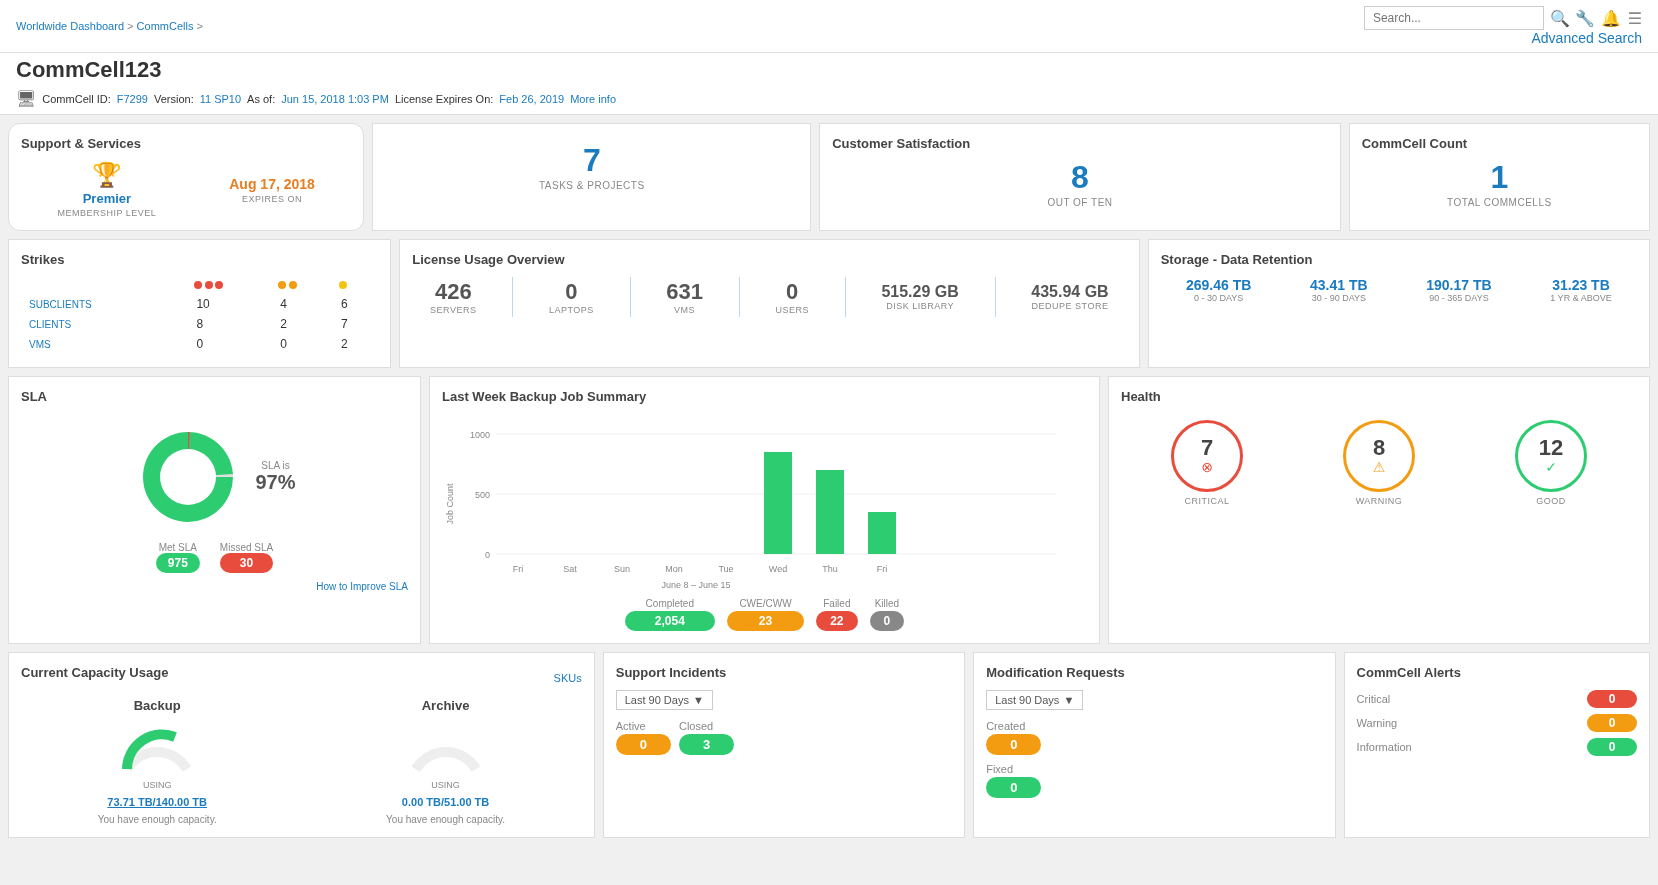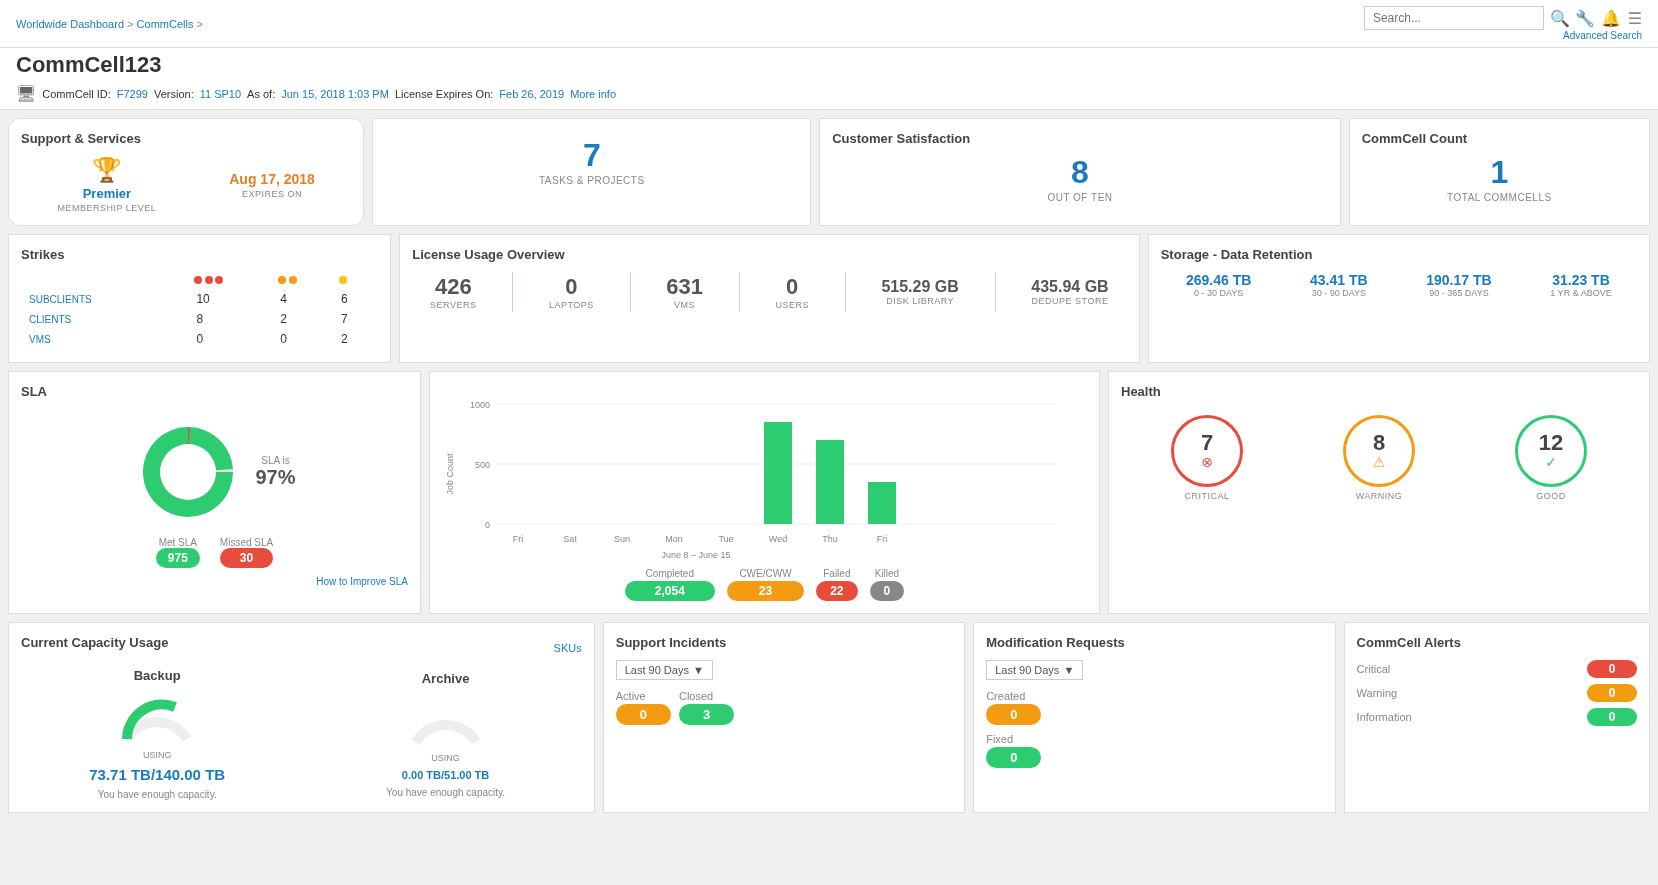--- a/index.html
+++ b/index.html
@@ -7,21 +7,21 @@
 
     
     .header { background: #fff; border-bottom: 1px solid #ddd; padding: 6px 16px; display: flex; align-items: center; justify-content: space-between; }
     .breadcrumb { font-size: 11px; color: #888; }
     .breadcrumb a { color: #1a7bbf; text-decoration: none; }
     .title-row { display: flex; align-items: center; justify-content: space-between; padding: 4px 16px 2px 16px; background: #fff; }
     .page-title { font-size: 22px; font-weight: bold; color: #333; }
     .header-icons { display: flex; align-items: center; gap: 12px; }
     .search-box { border: 1px solid #ccc; padding: 4px 8px; width: 180px; font-size: 12px; color: #999; }
     .icon-btn { background: none; border: none; cursor: pointer; font-size: 16px; color: #888; }
-    .advanced-search { font-size: 10px; color: #1a7bbf; text-align: right; cursor: pointer; }
+    .advanced-search { font-size: 14px; color: #1a7bbf; text-align: right; cursor: pointer; }
 
     
     .sub-header { background: #fff; padding: 4px 16px 6px 16px; font-size: 11px; color: #666; border-bottom: 1px solid #ddd; display: flex; align-items: center; gap: 6px; }
     .sub-header .label { color: #333; }
     .sub-header .value { color: #1a7bbf; }
 
     
     .dashboard { padding: 8px; display: flex; flex-direction: column; gap: 8px; }
 
     
@@ -346,20 +346,21 @@
           <div style="text-align:center;">
             <div class="badge-label">Missed SLA</div>
             <div class="badge badge-red">30</div>
           </div>
         </div>
         <div class="sla-link">How to Improve SLA</div>
       </div>
     </div>
 
     <div class="card card-backup">
+      <div class="card-title">Last Week Backup Job Summary</div>
       <div style="display:flex;gap:8px;height:180px;">
 
         <div style="display:flex;align-items:center;justify-content:center;width:16px;">
           <div style="transform:rotate(-90deg);font-size:9px;color:#888;white-space:nowrap;">Job Count</div>
         </div>
 
         <svg width="100%" height="180" style="flex:1;">
 
           <line x1="30" y1="20" x2="95%" y2="20" stroke="#eee" stroke-width="1"></line>
           <line x1="30" y1="80" x2="95%" y2="80" stroke="#eee" stroke-width="1"></line>
@@ -449,21 +450,21 @@
       </div>
       <div class="capacity-body">
 
         <div style="display:flex;flex-direction:column;align-items:center;gap:6px;flex:1;">
           <div style="font-size:13px;font-weight:bold;color:#444;">Backup</div>
           <svg width="80" height="55" viewBox="0 0 80 55">
             <path d="M10,50 A35,35 0 0,1 70,50" stroke="#eee" stroke-width="10" fill="none"></path>
             <path d="M10,50 A35,35 0 0,1 58,18" stroke="#2ecc71" stroke-width="10" fill="none"></path>
           </svg>
           <div style="font-size:9px;color:#888;text-transform:uppercase;">USING</div>
-          <div style="font-size:15px;color:#1a7bbf;font-weight:bold;">73.71 TB/140.00 TB</div>
+          <div style="font-size:11px;color:#1a7bbf;font-weight:bold;text-decoration:underline;">73.71 TB/140.00 TB</div>
           <div style="font-size:10px;color:#888;">You have enough capacity.</div>
         </div>
 
         <div style="display:flex;flex-direction:column;align-items:center;gap:6px;flex:1;">
           <div style="font-size:13px;font-weight:bold;color:#444;">Archive</div>
           <svg width="80" height="55" viewBox="0 0 80 55">
             <path d="M10,50 A35,35 0 0,1 70,50" stroke="#eee" stroke-width="10" fill="none"></path>
             <path d="M10,50 A35,35 0 0,1 10.1,49.9" stroke="#ccc" stroke-width="10" fill="none"></path>
           </svg>
           <div style="font-size:9px;color:#888;text-transform:uppercase;">USING</div>

